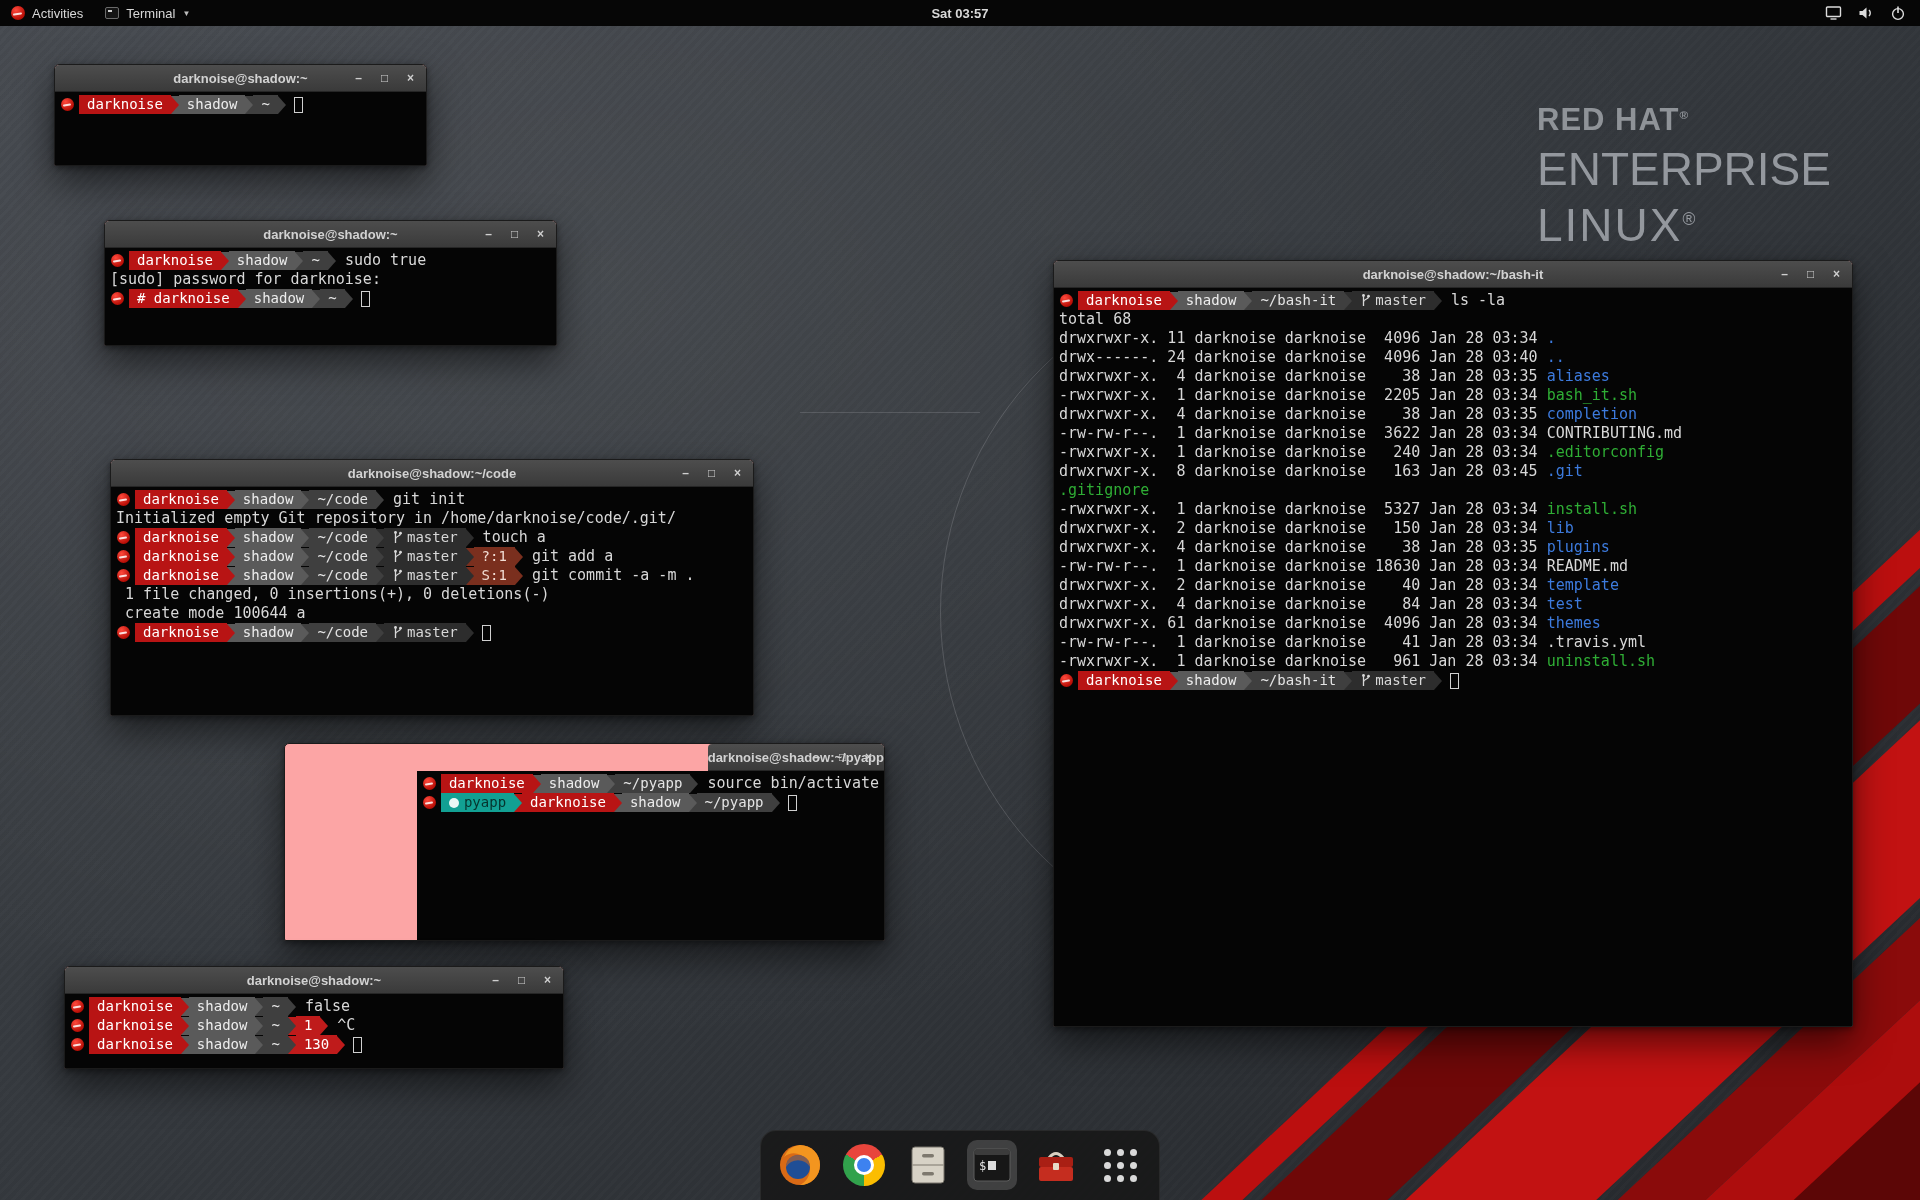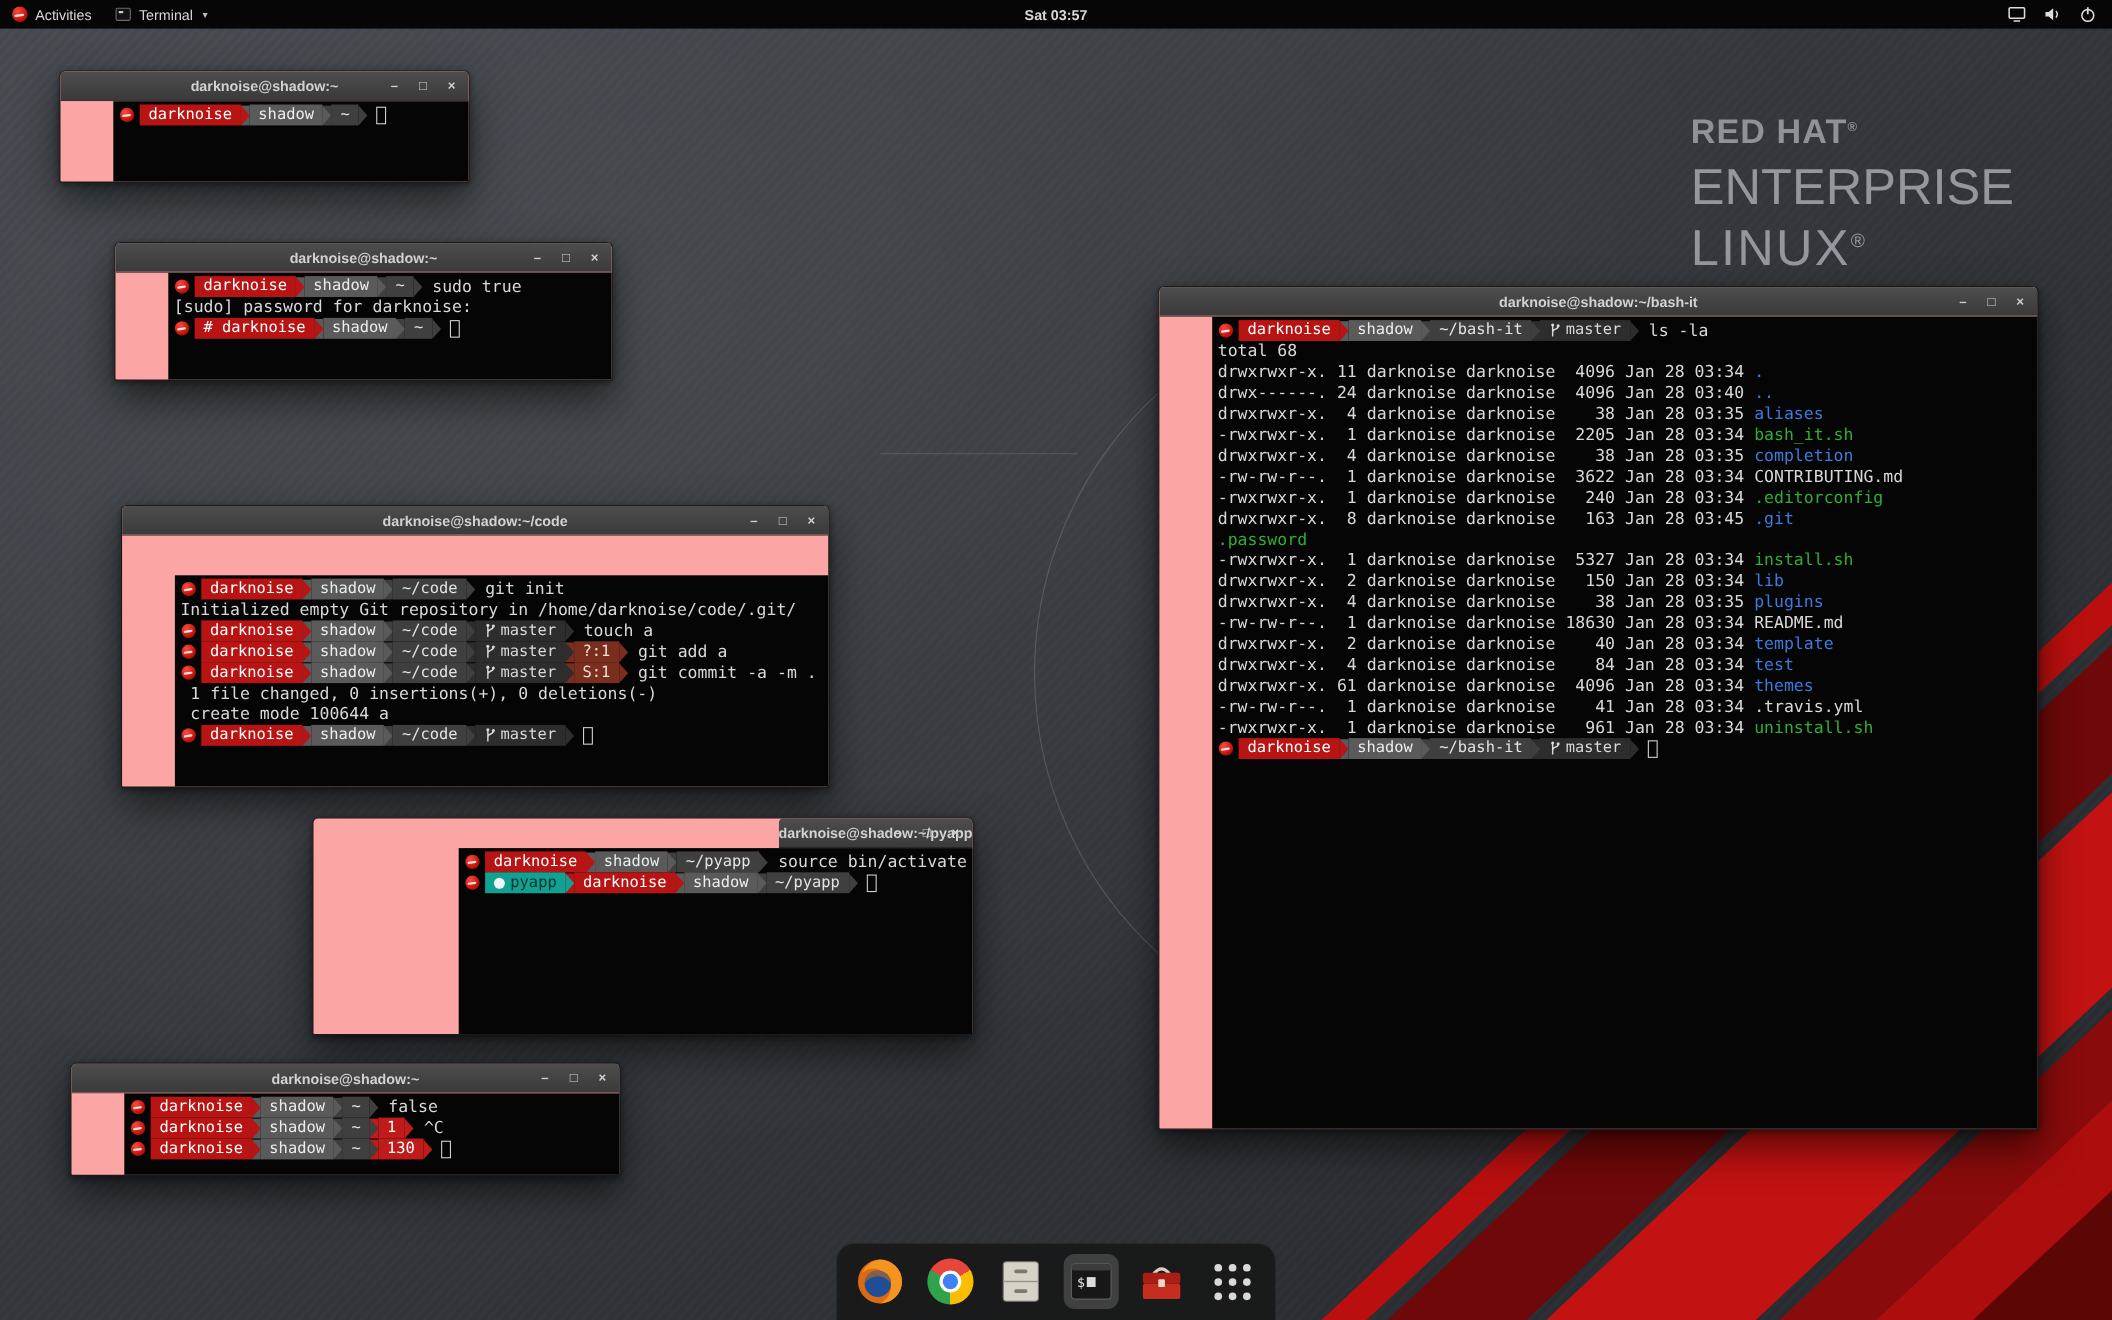--- a/index.html
+++ b/index.html
@@ -41,21 +41,21 @@
   
   .window { position:absolute; background:#fca5a5; border:1px solid #1b1b1b; border-radius:5px 5px 2px 2px;
     box-shadow:0 16px 36px rgba(0,0,0,0.55), 0 2px 6px rgba(0,0,0,0.4); z-index:10; display:flex; flex-direction:column; }
   .titlebar { flex:0 0 27px; height:27px; background:linear-gradient(#4d4d4d,#3a3a3a);
     border-bottom:1px solid #262626; border-radius:4px 4px 0 0; display:flex; align-items:center;
     justify-content:center; position:relative; color:#d2d2d2; font-size:13px; font-weight:600; }
   .winbtns { position:absolute; right:9px; top:0; bottom:0; display:flex; align-items:center; gap:13px;
     color:#cfcfcf; font-size:12px; }
   .winbtn { width:13px; text-align:center; line-height:1; cursor:default; }
   .tcontent { flex:1; padding:3px 5px; font-family:"DejaVu Sans Mono", monospace; font-size:15px;
-    line-height:19px; color:#d8d8d8; overflow:hidden; background:#050505;margin-left:48px; }
+    line-height:19px; color:#d8d8d8; overflow:hidden; background:#050505; }
   .tline { display:flex; align-items:center; height:19px; white-space:pre; }
   .ttxt { white-space:pre; }
   .hat { width:13px; height:13px; border-radius:50%; flex:0 0 13px; margin:0 5px 0 1px; position:relative;
     background:radial-gradient(circle at 35% 30%, #ff4a3d, #b80e06 70%); }
   .hat::after { content:""; position:absolute; left:2px; right:3px; top:6px; height:2px;
     background:rgba(255,255,255,0.85); border-radius:1px; transform:rotate(-8deg); }
   .pseg { padding:0 8px; height:19px; display:flex; align-items:center; font-size:14px; white-space:pre; }
   .psep { width:0; height:0; border-top:9.5px solid transparent; border-bottom:9.5px solid transparent;
     border-left:8px solid #000; flex:0 0 auto; }
   .branch-icon { margin-right:4px; }
@@ -143,21 +143,21 @@
           <span class="winbtn">□</span>
           <span class="winbtn">×</span>
         </div>
       </div>
       <div class="tcontent">
         <div class="tline"><span class="hat"></span><span class="pseg" style="background: rgb(184, 20, 20); color: rgb(255, 255, 255);"><span class="seg-label">darknoise</span></span><span class="psep" style="border-left-color: rgb(184, 20, 20); background: rgb(90, 90, 90);"></span><span class="pseg" style="background: rgb(90, 90, 90); color: rgb(237, 237, 237);"><span class="seg-label">shadow</span></span><span class="psep" style="border-left-color: rgb(90, 90, 90); background: rgb(63, 63, 63);"></span><span class="pseg" style="background: rgb(63, 63, 63); color: rgb(228, 228, 228);"><span class="seg-label">~</span></span><span class="psep" style="border-left-color: rgb(63, 63, 63); background: transparent;"></span><span class="ttxt" style="color: rgb(216, 216, 216);"> sudo true</span></div>
         <div class="tline"><span class="ttxt" style="color: rgb(216, 216, 216);">[sudo] password for darknoise:</span></div>
         <div class="tline"><span class="hat"></span><span class="pseg" style="background: rgb(184, 20, 20); color: rgb(255, 255, 255);"><span class="seg-label"># darknoise</span></span><span class="psep" style="border-left-color: rgb(184, 20, 20); background: rgb(90, 90, 90);"></span><span class="pseg" style="background: rgb(90, 90, 90); color: rgb(237, 237, 237);"><span class="seg-label">shadow</span></span><span class="psep" style="border-left-color: rgb(90, 90, 90); background: rgb(63, 63, 63);"></span><span class="pseg" style="background: rgb(63, 63, 63); color: rgb(228, 228, 228);"><span class="seg-label">~</span></span><span class="psep" style="border-left-color: rgb(63, 63, 63); background: transparent;"></span><span class="cursor"></span></div>
       </div>
     </div>
-    <div class="window" style="left: 110px; top: 459px; width: 644px; height: 257px; gap: 36px;">
+    <div class="window" style="left: 110px; top: 459px; width: 644px; height: 257px;">
       <div class="titlebar">
         <span class="title">darknoise@shadow:~/code</span>
         <div class="winbtns">
           <span class="winbtn">–</span>
           <span class="winbtn">□</span>
           <span class="winbtn">×</span>
         </div>
       </div>
       <div class="tcontent">
         <div class="tline"><span class="hat"></span><span class="pseg" style="background: rgb(184, 20, 20); color: rgb(255, 255, 255);"><span class="seg-label">darknoise</span></span><span class="psep" style="border-left-color: rgb(184, 20, 20); background: rgb(90, 90, 90);"></span><span class="pseg" style="background: rgb(90, 90, 90); color: rgb(237, 237, 237);"><span class="seg-label">shadow</span></span><span class="psep" style="border-left-color: rgb(90, 90, 90); background: rgb(63, 63, 63);"></span><span class="pseg" style="background: rgb(63, 63, 63); color: rgb(228, 228, 228);"><span class="seg-label">~/code</span></span><span class="psep" style="border-left-color: rgb(63, 63, 63); background: transparent;"></span><span class="ttxt" style="color: rgb(216, 216, 216);"> git init</span></div>
@@ -232,21 +232,21 @@
             </svg><span class="seg-label">master</span></span><span class="psep" style="border-left-color: rgb(45, 45, 45); background: transparent;"></span><span class="ttxt" style="color: rgb(216, 216, 216);"> ls -la</span></div>
         <div class="tline"><span class="ttxt" style="color: rgb(216, 216, 216);">total 68</span></div>
         <div class="tline"><span class="ttxt" style="color: rgb(216, 216, 216);">drwxrwxr-x. 11 darknoise darknoise  4096 Jan 28 03:34 </span><span class="ttxt" style="color: rgb(61, 123, 222);">.</span></div>
         <div class="tline"><span class="ttxt" style="color: rgb(216, 216, 216);">drwx------. 24 darknoise darknoise  4096 Jan 28 03:40 </span><span class="ttxt" style="color: rgb(61, 123, 222);">..</span></div>
         <div class="tline"><span class="ttxt" style="color: rgb(216, 216, 216);">drwxrwxr-x.  4 darknoise darknoise    38 Jan 28 03:35 </span><span class="ttxt" style="color: rgb(61, 123, 222);">aliases</span></div>
         <div class="tline"><span class="ttxt" style="color: rgb(216, 216, 216);">-rwxrwxr-x.  1 darknoise darknoise  2205 Jan 28 03:34 </span><span class="ttxt" style="color: rgb(47, 174, 53);">bash_it.sh</span></div>
         <div class="tline"><span class="ttxt" style="color: rgb(216, 216, 216);">drwxrwxr-x.  4 darknoise darknoise    38 Jan 28 03:35 </span><span class="ttxt" style="color: rgb(61, 123, 222);">completion</span></div>
         <div class="tline"><span class="ttxt" style="color: rgb(216, 216, 216);">-rw-rw-r--.  1 darknoise darknoise  3622 Jan 28 03:34 CONTRIBUTING.md</span></div>
         <div class="tline"><span class="ttxt" style="color: rgb(216, 216, 216);">-rwxrwxr-x.  1 darknoise darknoise   240 Jan 28 03:34 </span><span class="ttxt" style="color: rgb(47, 174, 53);">.editorconfig</span></div>
         <div class="tline"><span class="ttxt" style="color: rgb(216, 216, 216);">drwxrwxr-x.  8 darknoise darknoise   163 Jan 28 03:45 </span><span class="ttxt" style="color: rgb(61, 123, 222);">.git</span></div>
-        <div class="tline"><span class="ttxt" style="color: rgb(47, 174, 53);">.password</span></div>
+        <div class="tline"><span class="ttxt" style="color: rgb(47, 174, 53);">.gitignore</span></div>
         <div class="tline"><span class="ttxt" style="color: rgb(216, 216, 216);">-rwxrwxr-x.  1 darknoise darknoise  5327 Jan 28 03:34 </span><span class="ttxt" style="color: rgb(47, 174, 53);">install.sh</span></div>
         <div class="tline"><span class="ttxt" style="color: rgb(216, 216, 216);">drwxrwxr-x.  2 darknoise darknoise   150 Jan 28 03:34 </span><span class="ttxt" style="color: rgb(61, 123, 222);">lib</span></div>
         <div class="tline"><span class="ttxt" style="color: rgb(216, 216, 216);">drwxrwxr-x.  4 darknoise darknoise    38 Jan 28 03:35 </span><span class="ttxt" style="color: rgb(61, 123, 222);">plugins</span></div>
         <div class="tline"><span class="ttxt" style="color: rgb(216, 216, 216);">-rw-rw-r--.  1 darknoise darknoise 18630 Jan 28 03:34 README.md</span></div>
         <div class="tline"><span class="ttxt" style="color: rgb(216, 216, 216);">drwxrwxr-x.  2 darknoise darknoise    40 Jan 28 03:34 </span><span class="ttxt" style="color: rgb(61, 123, 222);">template</span></div>
         <div class="tline"><span class="ttxt" style="color: rgb(216, 216, 216);">drwxrwxr-x.  4 darknoise darknoise    84 Jan 28 03:34 </span><span class="ttxt" style="color: rgb(61, 123, 222);">test</span></div>
         <div class="tline"><span class="ttxt" style="color: rgb(216, 216, 216);">drwxrwxr-x. 61 darknoise darknoise  4096 Jan 28 03:34 </span><span class="ttxt" style="color: rgb(61, 123, 222);">themes</span></div>
         <div class="tline"><span class="ttxt" style="color: rgb(216, 216, 216);">-rw-rw-r--.  1 darknoise darknoise    41 Jan 28 03:34 .travis.yml</span></div>
         <div class="tline"><span class="ttxt" style="color: rgb(216, 216, 216);">-rwxrwxr-x.  1 darknoise darknoise   961 Jan 28 03:34 </span><span class="ttxt" style="color: rgb(47, 174, 53);">uninstall.sh</span></div>
         <div class="tline"><span class="hat"></span><span class="pseg" style="background: rgb(184, 20, 20); color: rgb(255, 255, 255);"><span class="seg-label">darknoise</span></span><span class="psep" style="border-left-color: rgb(184, 20, 20); background: rgb(90, 90, 90);"></span><span class="pseg" style="background: rgb(90, 90, 90); color: rgb(237, 237, 237);"><span class="seg-label">shadow</span></span><span class="psep" style="border-left-color: rgb(90, 90, 90); background: rgb(63, 63, 63);"></span><span class="pseg" style="background: rgb(63, 63, 63); color: rgb(228, 228, 228);"><span class="seg-label">~/bash-it</span></span><span class="psep" style="border-left-color: rgb(63, 63, 63); background: rgb(45, 45, 45);"></span><span class="pseg" style="background: rgb(45, 45, 45); color: rgb(216, 216, 216);"><svg class="branch-icon" width="11" height="15" viewBox="0 0 11 15">

